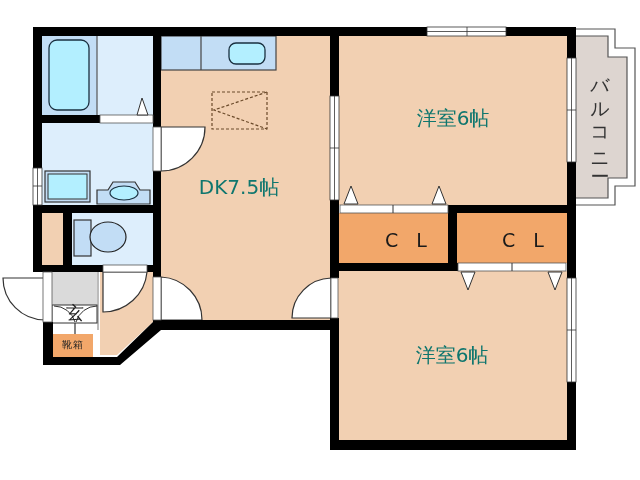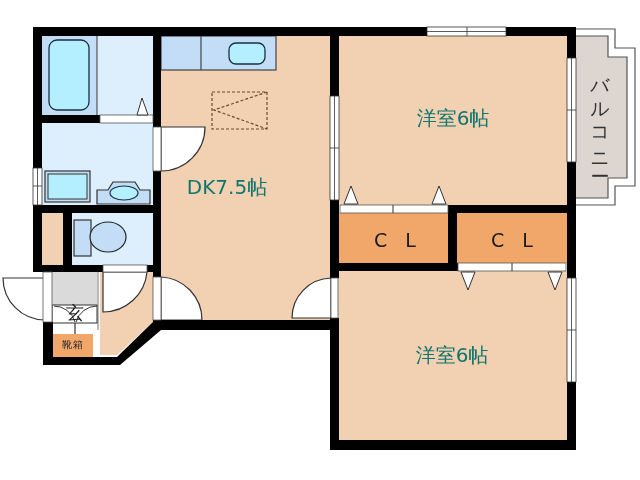--- a/index.html
+++ b/index.html
@@ -12,21 +12,21 @@
   }
   #plan svg { position: absolute; left: 0; top: 0; }
   .label {
     position: absolute;
     transform: translate(-50%, -50%);
     white-space: nowrap;
     color: #0f766e;
     font-family: "DejaVu Sans", "Liberation Sans", sans-serif;
   }
   .room-label { font-size: 20px; letter-spacing: 0px; }
-  .cl-label { font-size: 19px; letter-spacing: 6px; color: #1a1a1a; }
+  .cl-label { font-size: 19px; letter-spacing: 6px; color: #1a1a1a; margin-left: 11px; }
   .vertical-label {
     writing-mode: vertical-rl;
     text-orientation: upright;
     font-size: 19px;
     letter-spacing: 4px;
     color: #333;
   }
   .small-label { font-size: 10px; color: #222; letter-spacing: 1px; }
   .entry-label { font-size: 18px; color: #222; }
 </style>
@@ -158,21 +158,21 @@
       <polygon points="432,204 446,204 439,186" fill="#ffffff" stroke="#333" stroke-width="1"></polygon>
     </g>
     <g>
       <rect x="458" y="263" width="108" height="8" fill="#ffffff" stroke="#555" stroke-width="0.8"></rect>
       <line x1="512" y1="263" x2="512" y2="271" stroke="#333" stroke-width="1"></line>
       <polygon points="461,272 475,272 468,290" fill="#ffffff" stroke="#333" stroke-width="1"></polygon>
       <polygon points="548,272 562,272 555,290" fill="#ffffff" stroke="#333" stroke-width="1"></polygon>
     </g>
   </svg>
 
-  <div class="label room-label" style="left:227px; top:187px;">DK7.5帖</div>
+  <div class="label room-label" style="left:239px; top:187px;">DK7.5帖</div>
   <div class="label room-label" style="left:453px; top:118px;">洋室6帖</div>
   <div class="label room-label" style="left:452px; top:355px;">洋室6帖</div>
   <div class="label cl-label" style="left:398px; top:240px;">C L</div>
   <div class="label cl-label" style="left:515px; top:240px;">C L</div>
   <div class="label vertical-label" style="left:601px; top:117px;">バルコニー</div>
   <div class="label entry-label" style="left:75px; top:313px;">玄</div>
   <div class="label small-label" style="left:73px; top:345px;">靴箱</div>
 </div>
 
 </body></html>

